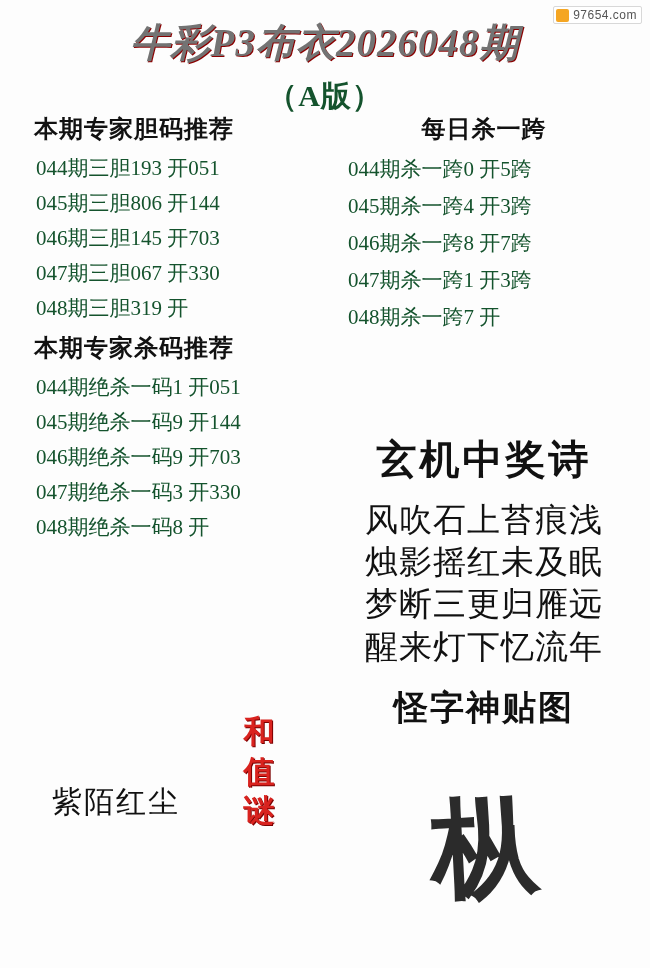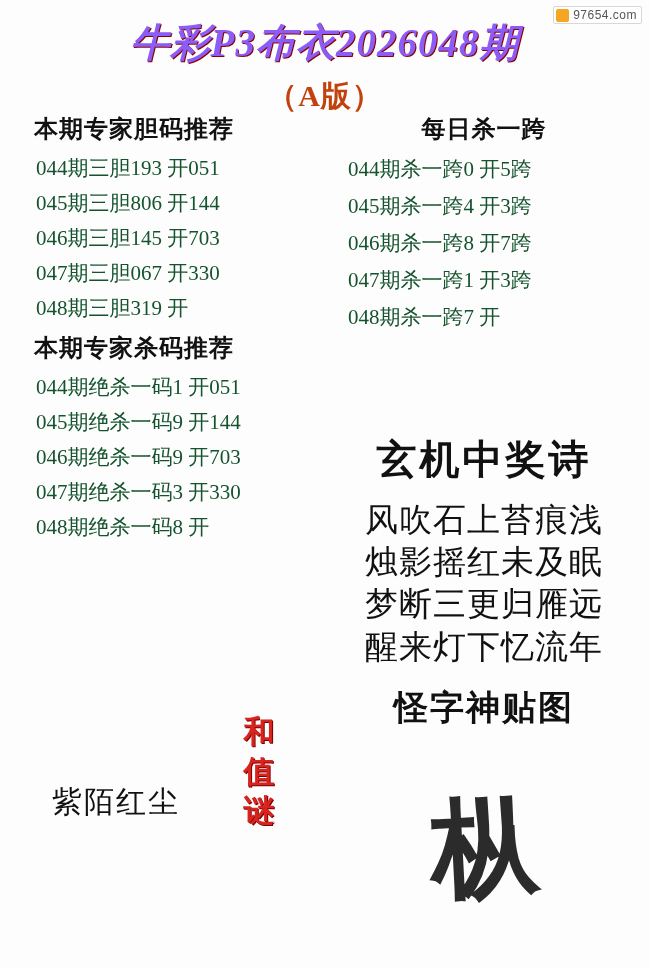--- a/index.html
+++ b/index.html
@@ -54,30 +54,30 @@
     top: 16px;
     left: 0;
     width: 100%;
     text-align: center;
   }
   .title-main {
     font-family: "Liberation Serif", serif;
     font-size: 39px;
     font-weight: bold;
     font-style: italic;
-    color: #8b5cf6;
+    color: #737373;
     letter-spacing: 1px;
     white-space: nowrap;
     text-shadow: 1px 1px 0 #8b0000;
   }
   .title-sub {
     margin-top: 6px;
     font-size: 30px;
     font-weight: bold;
-    color: #c2410c;
+    color: #14532d;
     letter-spacing: 1px;
   }
 
   
   .col-left {
     position: absolute;
     left: 34px;
     top: 113px;
     width: 280px;
   }

